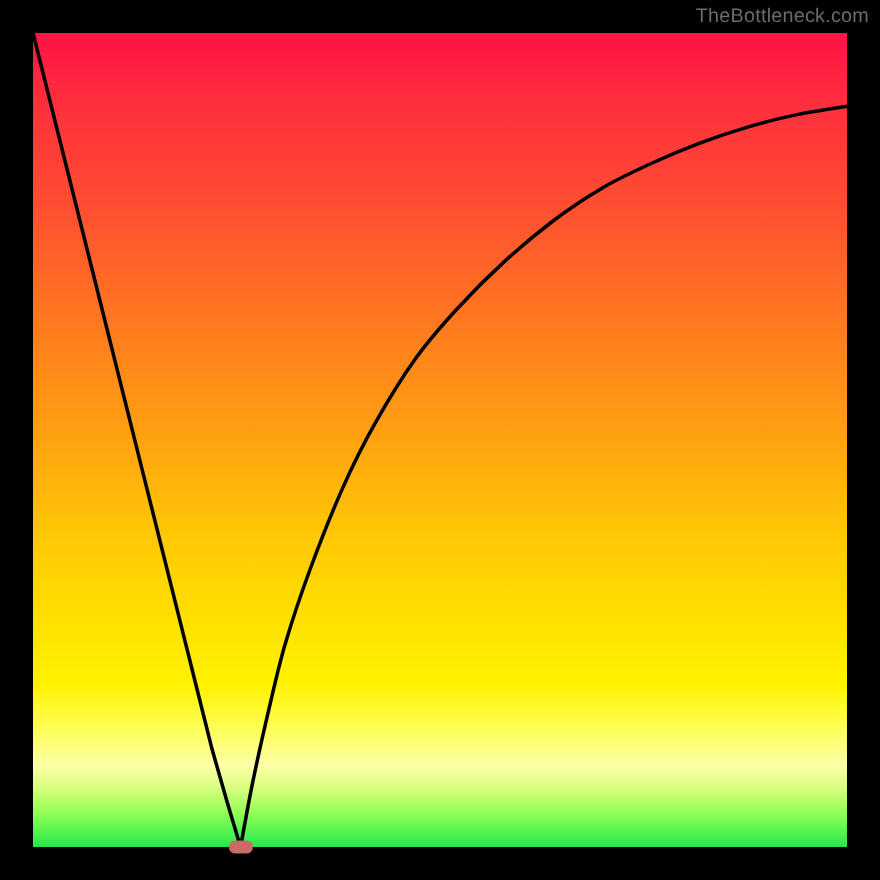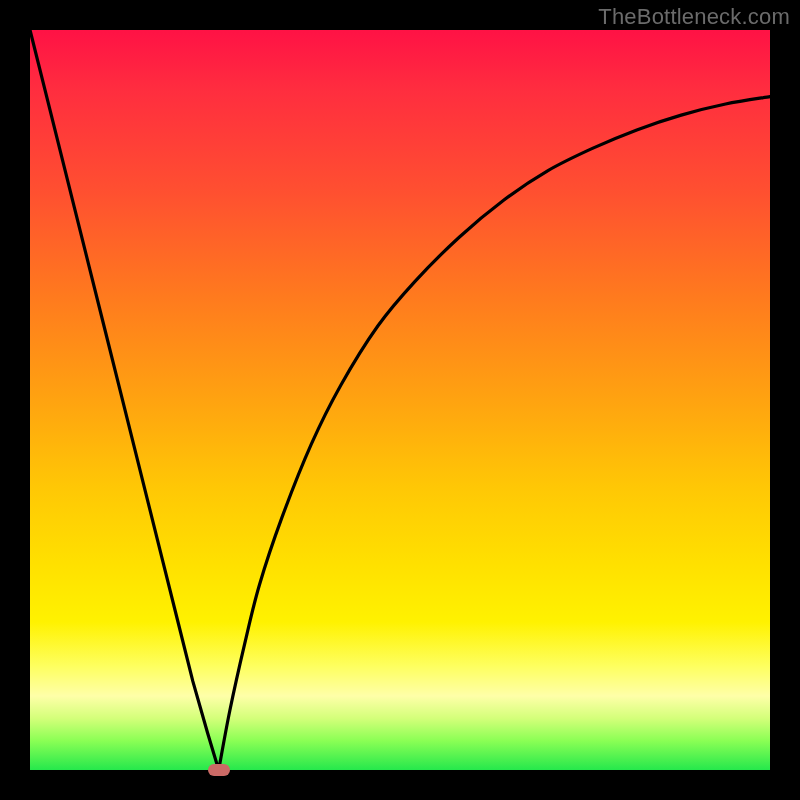--- a/index.html
+++ b/index.html
@@ -39,21 +39,21 @@
       #d4ff7a 93%,
       #8cff55 96%,
       #25e84c 100%
     );
   }
   .watermark {
     position: absolute;
     top: 4px;
     right: 10px;
     color: #6b6b6b;
-    font-size: 22px;
+    font-size: 18px;
     font-weight: 500;
     letter-spacing: 0.2px;
     user-select: none;
   }
   svg.curve {
     position: absolute;
     left: 0;
     top: 0;
     width: 740px;
     height: 740px;

